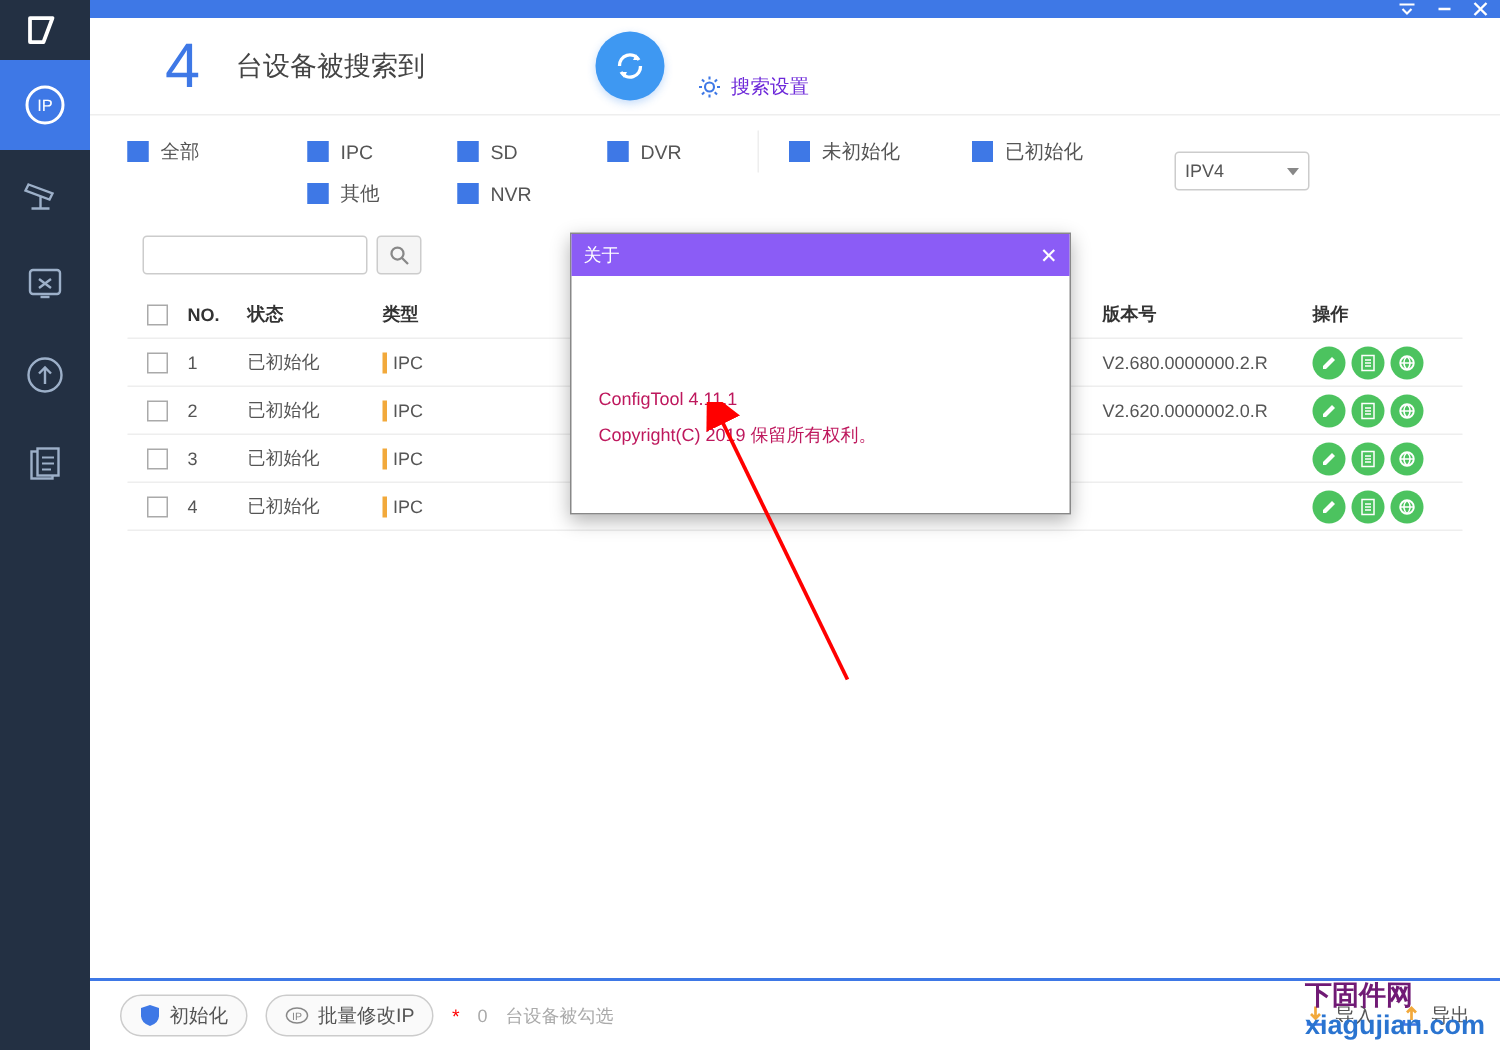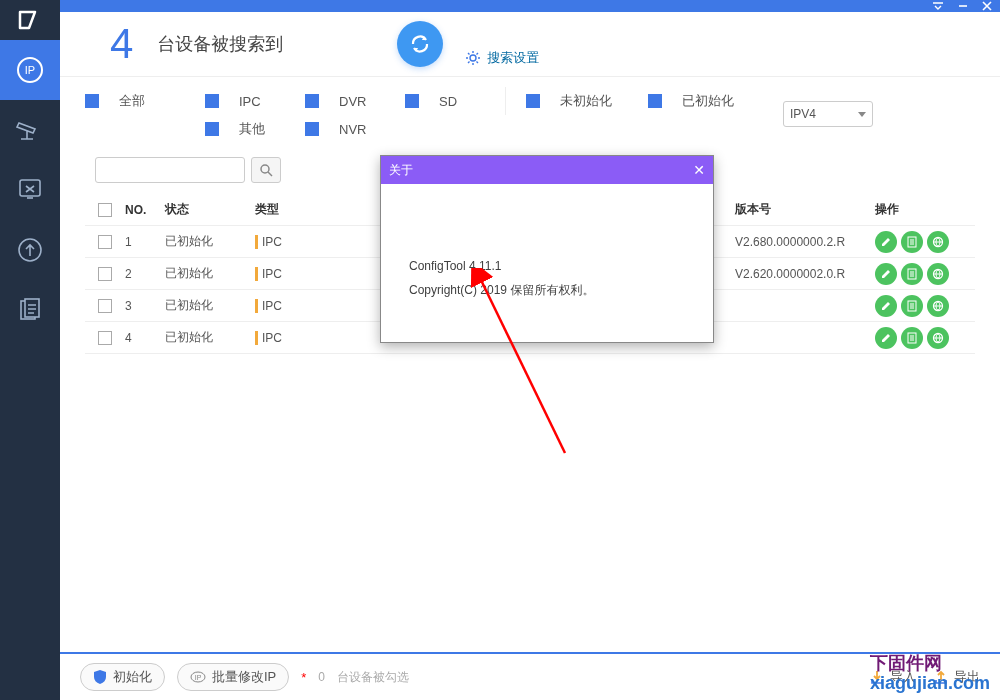--- a/index.html
+++ b/index.html
@@ -8,24 +8,24 @@
   .leftbar { width: 60px; background: #233043; display: flex; flex-direction: column; align-items: center; padding-top: 0; }
   .logo { width: 60px; height: 40px; display: flex; align-items: center; justify-content: center; color: #fff; font-weight: bold; font-size: 18px; }
   .navitem { width: 60px; height: 60px; display: flex; align-items: center; justify-content: center; color: #9db0c9; cursor: pointer; }
   .navitem.active { background: #3e78e6; color: #fff; }
   .main { flex: 1; display: flex; flex-direction: column; position: relative; }
   .titlebar { height: 12px; background: #3e78e6; display: flex; justify-content: flex-end; align-items: center; padding: 0 8px; gap: 14px; color: #fff; font-size: 11px; }
   .header { height: 65px; display: flex; align-items: center; padding: 0 20px; gap: 14px; border-bottom:1px solid #eee; }
   .big-num { font-size: 42px; color: #3e78e6; font-weight: 300; margin-left: 30px; margin-right: 10px; }
   .header-text { font-size: 18px; color: #444; }
   .refresh-btn { width: 46px; height: 46px; border-radius: 50%; background: #3e98f2; display: flex; align-items: center; justify-content: center; margin-left: 100px; cursor: pointer; box-shadow: 0 2px 6px rgba(60,140,240,.3); }
-  .search-settings { display: flex; align-items: center; gap: 6px; color: #0369a1; font-size: 13px; cursor: pointer; margin-left: 8px; margin-top: 27px; }
+  .search-settings { display: flex; align-items: center; gap: 6px; color: #6d28d9; font-size: 13px; cursor: pointer; margin-left: 8px; margin-top: 27px; }
   .filters { padding: 10px 25px 5px; display: flex; flex-wrap: wrap; align-items: flex-start; gap: 0; }
   .filter-group { display: flex; flex-wrap: wrap; width: 420px; }
-  .chk { display: inline-flex; align-items: center; gap: 20px; width: 100px; height: 28px; font-size: 13px; color: #555; cursor: pointer; }
+  .chk { display: inline-flex; align-items: center; gap: 8px; width: 100px; height: 28px; font-size: 13px; color: #555; cursor: pointer; }
   .chk.wide { width: 120px; }
   .chk .box { width: 14px; height: 14px; border: 1px solid #3e78e6; display: inline-flex; align-items: center; justify-content: center; }
   .chk .box.filled { background: #3e78e6; }
   .status-filters { display: flex; flex-direction: row; gap: 2px; border-left: 1px solid #eee; padding-left: 20px; margin-right: 15px;}
   .ipsel { width: 90px; height: 26px; border: 1px solid #ccc; border-radius: 3px; font-size: 12px; color: #555; padding: 0 6px; display: flex; align-items: center; justify-content: space-between; cursor: pointer; margin-top: 14px;}
   .search-box { width: 150px; height: 26px; border: 1px solid #ccc; border-radius: 3px; margin-left: 10px; margin-top: 14px;}
   .search-btn { width: 30px; height: 26px; border: 1px solid #ccc; border-radius: 3px; display: flex; align-items: center; justify-content: center; background: #f5f5f5; cursor: pointer; margin-left: 6px; margin-top: 14px;}
   .table { margin: 6px 25px 0; flex: 1; font-size: 12px; color: #555; }
   .thead, .trow { display: flex; align-items: center; height: 32px; border-bottom: 1px solid #eee; }
   .thead { font-weight: bold; color: #333; }
@@ -42,21 +42,21 @@
   .opbtn { width: 22px; height: 22px; border-radius: 50%; background: #4cc35f; display: inline-flex; align-items: center; justify-content: center; color: #fff; font-size: 12px; cursor: pointer; }
   .footer { height: 48px; border-top: 2px solid #3e78e6; display: flex; align-items: center; padding: 0 20px; gap: 12px; font-size: 13px; color: #555; position: relative; }
   .fbtn { height: 28px; padding: 2px 12px; border: 1px solid #ccc; border-radius: 14px; display: inline-flex; align-items: center; gap: 6px; background: #fafafa; cursor: pointer; }
   .star { color: red; }
   .hint { color: #aaa; font-size: 12px; }
   .import-export { margin-left: auto; display: flex; gap: 18px; align-items: center; }
   .ie { display: flex; align-items: center; gap: 6px; cursor: pointer; }
   
   .dialog { position: absolute; left: 320px; top: 155px; width: 334px; background: #fff; border: 1px solid #888; box-shadow: 0 4px 12px rgba(0,0,0,.3); z-index: 10; }
   .dialog .dtitle { height: 28px; background: #8b5cf6; color: #fff; font-size: 12px; display: flex; align-items: center; justify-content: space-between; padding: 0 8px; }
-  .dialog .dbody { padding: 70px 28px 40px; font-size: 12px; color: #404040; line-height: 2; }
+  .dialog .dbody { padding: 70px 18px 40px; font-size: 12px; color: #be185d; line-height: 2; }
   .closex { cursor: pointer; font-size: 14px; }
   
   .arrow { position: absolute; left: 410px; top: 268px; pointer-events: none; z-index: 20;}
   .anno-text { position: absolute; left: 450px; top: 450px; color: red; font-size: 18px; z-index: 20;}
   .watermark { position: absolute; right: 10px; bottom: 6px; text-align: left; font-family: "SimSun", serif; font-weight: bold; line-height: 1.1; z-index: 30; }
   .wm1 { color: #701a75; font-size: 18px; }
   .wm2 { color: #2a74d0; font-size: 18px; }
   svg { display: block; }
 </style>
 </head>
@@ -144,25 +144,25 @@
         <label class="chk wide">
             <span class="box filled"></span>
             <span>全部</span>
           </label>
         <label class="chk">
             <span class="box filled"></span>
             <span>IPC</span>
           </label>
         <label class="chk">
             <span class="box filled"></span>
+            <span>SD</span>
+          </label>
+        <label class="chk">
+            <span class="box filled"></span>
             <span>DVR</span>
-          </label>
-        <label class="chk">
-            <span class="box filled"></span>
-            <span>SD</span>
           </label>
         <span class="chk wide"></span>
         <label class="chk">
             <span class="box filled"></span>
             <span>其他</span>
           </label>
         <label class="chk">
             <span class="box filled"></span>
             <span>NVR</span>
           </label>

